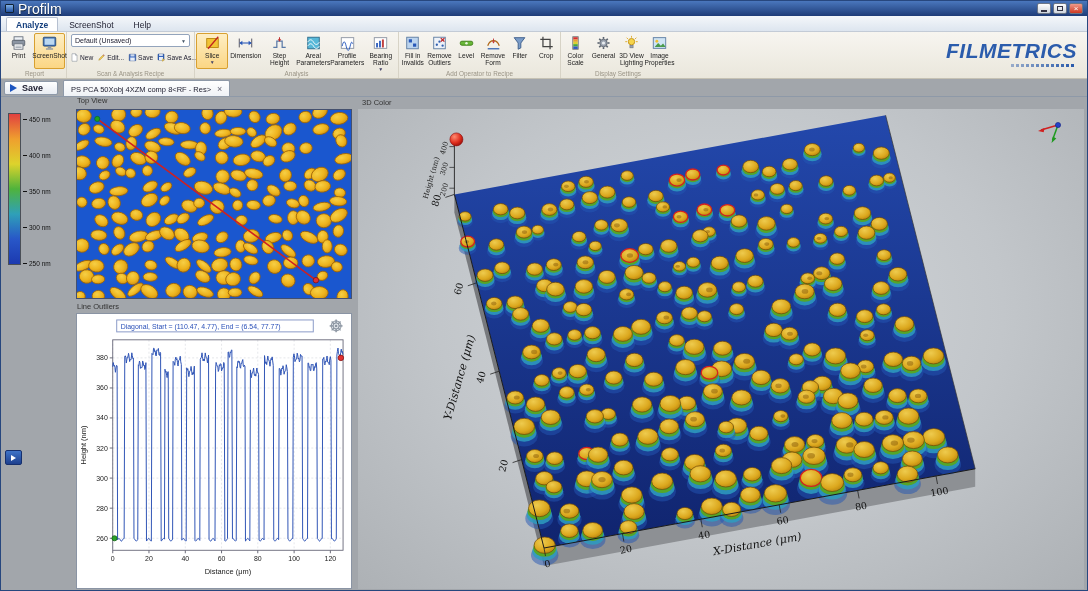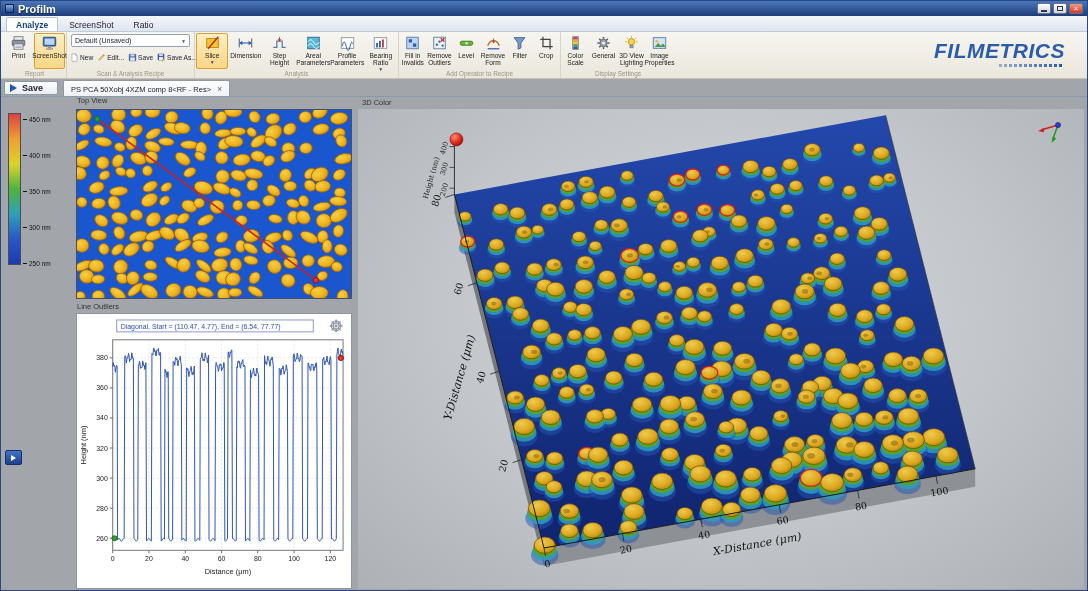--- a/index.html
+++ b/index.html
@@ -1,21 +1,21 @@
 <!DOCTYPE html>
 <html><head>
 <meta charset="utf-8">
 <style>
   *{margin:0;padding:0;box-sizing:border-box}
   html,body{width:1088px;height:591px;overflow:hidden;font-family:"Liberation Sans",sans-serif;background:#000}
   .window{position:relative;width:1088px;height:591px;background:#a2a6ab;border:1px solid #27477e}
   
   .titlebar{position:absolute;left:0;top:0;right:0;height:15px;background:linear-gradient(#4a77bd,#1e3c78);display:flex;align-items:center;gap:4px;padding:0 4px}
   .appicon{width:9px;height:9px;background:linear-gradient(#7fb0e8,#2050a0);border:1px solid #123;border-radius:1px}
-  .wtitle{color:#fff;font-size:11px;font-weight:bold;text-shadow:0 1px 1px #123}
+  .wtitle{color:#fff;font-size:14px;font-weight:normal;text-shadow:0 1px 1px #123}
   .wbtns{margin-left:auto;display:flex;gap:2px}
   .wbtn{width:14px;height:11px;background:linear-gradient(#fdfdfd,#cfd6de);border:1px solid #6b7586;border-radius:2px;display:flex;align-items:center;justify-content:center;font-size:8px;color:#223;line-height:1}
   .wbtn .mini{width:6px;height:2px;background:#334;margin-top:4px}
   .wbtn .maxi{width:6px;height:5px;border:1px solid #334}
   .wbtn.close{background:linear-gradient(#f09a8a,#cf3a22);color:#fff}
   
   .menubar{position:absolute;left:0;top:15px;right:0;height:16px;background:linear-gradient(#f4f7fa,#dde5ef);display:flex;align-items:flex-end;padding:0 0 0 5px;gap:2px;border-bottom:1px solid #c3cbd6}
   .mtab{padding:2px 9px 1px;font-size:8.5px;color:#223}
   .mtab.active{background:#fff;border:1px solid #b6c0d0;border-bottom:0;color:#16407e;font-weight:bold;border-radius:2px 2px 0 0}
   
@@ -31,21 +31,21 @@
   .ddcaret{font-size:5px;color:#446;line-height:1;margin-top:1px}
   .g-an .rbtn{width:33px}
   .g-op .rbtn{width:26px}
   .g-ds .rbtn{width:27px}
   .preset{position:absolute;left:4px;top:2px;right:4px;height:13px;background:#fff;border:1px solid #93a4bc;border-radius:2px;font-size:7px;display:flex;align-items:center;padding:0 3px;color:#223}
   .preset .caret{margin-left:auto;font-size:5px;color:#456}
   .smallrow{position:absolute;left:3px;top:19px;right:1px;height:12px;display:flex;align-items:center;gap:4px;font-size:6.6px;color:#223}
   .sbtn{display:flex;align-items:center;gap:1px;white-space:nowrap}
   .sicon{width:9px;height:9px;display:block}
   .sicon svg{width:100%;height:100%}
-  .logo{position:absolute;right:22px;top:7px;text-align:right}
+  .logo{position:absolute;right:10px;top:7px;text-align:right}
   .logotext{font-size:21px;font-weight:bold;font-style:italic;color:#2b5cac;letter-spacing:.5px}
   .logosquares{display:flex;gap:2px;justify-content:flex-end;margin-top:1px;padding-right:3px}
   .logosquares i{width:3px;height:3px;display:block}
   
   .live{position:absolute;left:3px;top:80px;width:54px;height:14px;background:linear-gradient(#fff,#e8ecf2);border:1px solid #8e99a8;border-radius:2px;display:flex;align-items:center;gap:5px;padding:0 5px;font-size:9px;font-weight:bold;color:#223}
   .livetri{width:0;height:0;border-left:7px solid #1d55c0;border-top:4.5px solid transparent;border-bottom:4.5px solid transparent}
   .doctab{position:absolute;left:62px;top:79px;height:17px;display:flex;align-items:center;gap:6px;padding:0 7px;background:linear-gradient(#fff,#eef1f5);border:1px solid #8e99a8;border-bottom:0;border-radius:2px 2px 0 0;font-size:7.5px;color:#223}
   .tabclose{color:#667;font-size:9px;line-height:1}
   .workline{position:absolute;left:0;right:0;top:95px;border-top:1px solid #8e99a8}
   
@@ -83,21 +83,21 @@
       <span class="wbtn">
           <i class="maxi"></i>
         </span>
       <span class="wbtn close">×</span>
     </span>
   </div>
 
   <div class="menubar" id="menubar">
       <div class="mtab active">Analyze</div>
       <div class="mtab">ScreenShot</div>
-      <div class="mtab">Ratio</div>
+      <div class="mtab">Help</div>
     </div>
 
   <div class="ribbon">
     <div class="rgroup" style="left:2px;width:64px">
       <div class="bigrow">
         <div class="rbtn">
           <span class="ricon"><svg viewBox="0 0 18 18">
                 <rect x="4" y="2" width="10" height="4" fill="#eef2f6" stroke="#68707c"></rect>
                 <rect x="2" y="6" width="14" height="6" rx="1" fill="#8b95a3" stroke="#5a626e"></rect>
                 <rect x="4" y="10" width="10" height="6" fill="#fff" stroke="#68707c"></rect>

